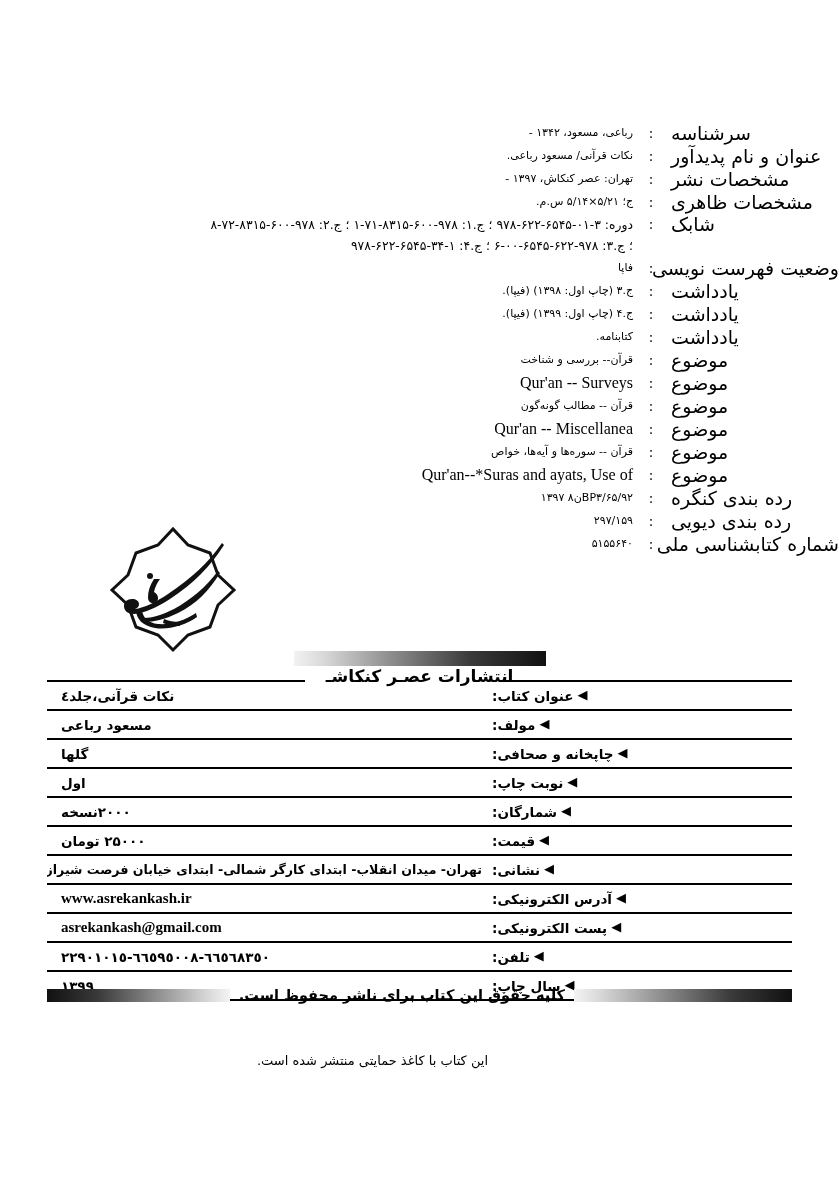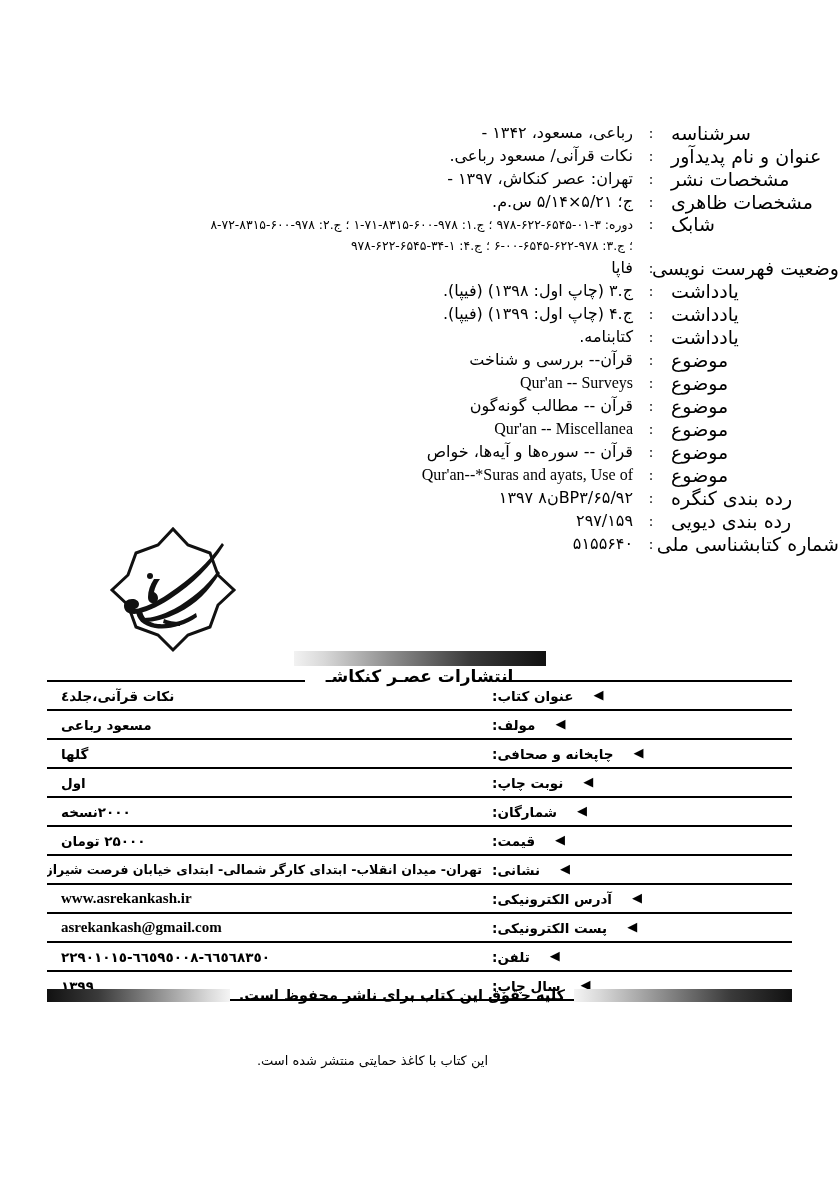--- a/index.html
+++ b/index.html
@@ -46,21 +46,21 @@
     text-align: center;
     font-size: 13.5px;
     line-height: 22px;
     flex: 0 0 auto;
   }
   .cip-value {
     flex: 1 1 auto;
     padding-left: 8px;
     padding-right: 10px;
     text-align: right;
-    font-size: 16px;
+    font-size: 11px;
     line-height: 22px;
     direction: rtl;
   }
   .cip-value.ltr {
     direction: ltr;
     text-align: right;
     font-family: "Liberation Serif", "DejaVu Serif", serif;
     font-size: 16px;
     padding-left: 32px;
   }
@@ -151,21 +151,21 @@
     width: 300px;
     text-align: left;
     font-size: 13.5px;
     font-weight: bold;
     white-space: nowrap;
     padding-left: 2px;
     display: flex;
     flex-direction: row-reverse;
     justify-content: flex-start;
     align-items: center;
-    gap: 20px;
+    gap: 4px;
   }
   .pub-arrow {
     font-size: 13px;
     line-height: 1;
     transform: translateY(-1px);
   }
   .pub-value {
     flex: 1 1 auto;
     text-align: left;
     font-size: 13.5px;

